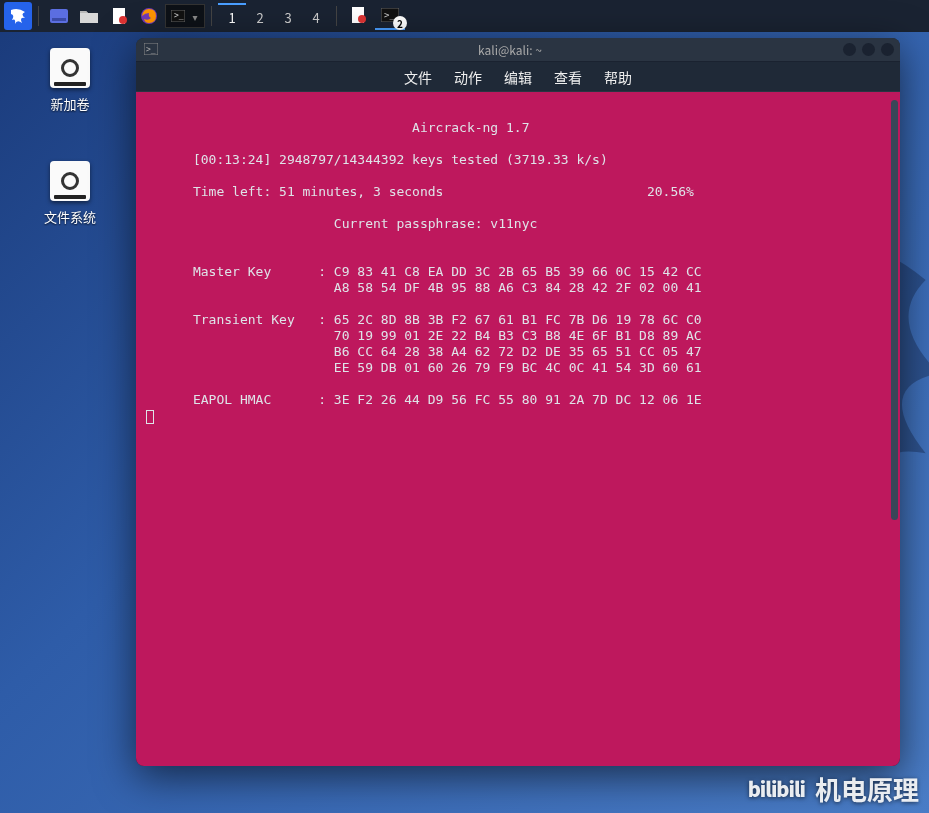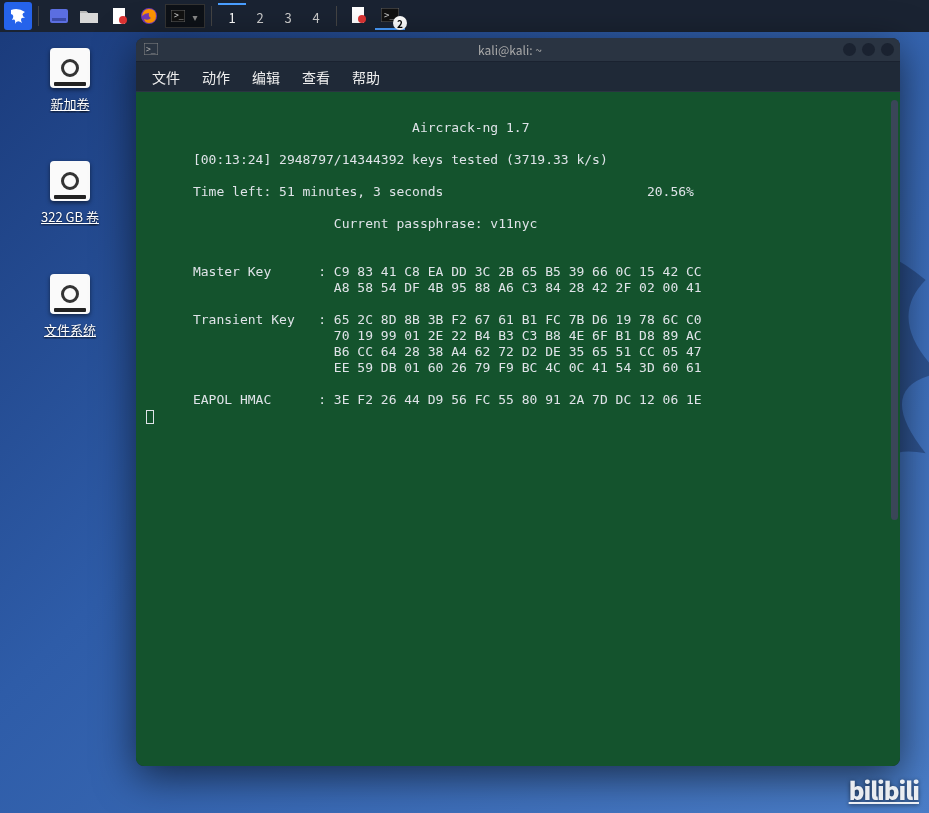--- a/index.html
+++ b/index.html
@@ -75,21 +75,20 @@
     }
     
     .desktop { position: absolute; top: 42px; left: 0; padding: 6px 0 0 20px; }
     .dicon {
       width: 100px;
       text-align: center;
       color: #fff;
       font-size: 13px;
       margin-bottom: 48px;
       cursor: pointer;
-      text-decoration: underline;
     }
     .dicon .lbl { text-shadow: 0 1px 2px rgba(0,0,0,.8); white-space: nowrap; overflow:hidden; text-overflow:ellipsis; }
     .drive {
       background:#fafafa; border-radius:4px;
       box-shadow: 0 2px 4px rgba(0,0,0,.5);
       width:40px; height:40px; margin:0 auto 6px;
       display:flex; align-items:center; justify-content:center;
       position:relative;
     }
     .drive::after { content:""; position:absolute; bottom:2px; left:4px; right:4px; height:4px; background:#222; border-radius:1px; }
@@ -127,45 +126,46 @@
     .winbtns { position:absolute; right:6px; display:flex; gap:6px; }
     .winbtns span { width:13px; height:13px; border-radius:50%; background:#1a2230; display:block; }
     .menubar {
       height: 30px;
       display: flex; align-items: center;
       padding: 0 8px;
       gap: 6px;
       color: #eee;
       font-size: 14px;
       border-bottom: 1px solid #2a3442;
+      justify-content: center;
     }
     .menubar span { padding: 4px 8px; cursor:pointer; }
     .term-body {
       flex: 1;
-      background: #14532d;
+      background: #be185d;
       color: #dfe3e8;
       font-family: "DejaVu Sans Mono", Menlo, Consolas, monospace;
       font-size: 13px;
       line-height: 16px;
       padding: 12px 4px 8px 10px;
       white-space: pre;
       overflow: hidden;
       position:relative;
     }
     .term-body .scroll { position:absolute; right:2px; top:4px; bottom:4px; width:8px; background:transparent;}
     .term-body .scroll-thumb{ position:absolute; right:0; width:7px; top:4px; height:420px; background:#3a4658; border-radius:4px;}
     .cursor { display:inline-block; width:8px; height:14px; border:1px solid #dfe3e8; vertical-align:bottom; }
     .watermark {
       position:absolute; right:10px; bottom:6px;
       color:rgba(255,255,255,.9);
       font-size:26px; font-weight:600;
       display:flex; align-items:center; gap:10px;
       text-shadow:0 1px 4px rgba(0,0,0,.6);
     }
-    .watermark .bili{ font-weight:900; letter-spacing:-1px; font-size:24px;text-decoration:underline;}
+    .watermark .bili{ font-weight:900; letter-spacing:-1px; font-size:20px;}
   </style>
 </head>
 <body>
 
 <svg class="dragon" viewBox="0 0 200 300">
   <path d="M50 40 Q120 10 180 60 Q150 90 190 130 Q140 140 180 190 Q130 180 160 240 Q110 210 120 280 Q80 230 60 290 Q70 220 40 260 Q60 190 30 210 Q60 150 20 150 Q60 110 30 90 Q50 70 50 40 Z" fill="#0d1b3a"></path>
 </svg>
 
 <div class="top-panel">
   <div class="panel-btn" style="background:#2563eb;border-radius:3px;">
@@ -230,26 +230,20 @@
   </div>
 </div>
 
 <div class="desktop">
   <div id="desktop-icons">
       <div class="dicon">
         <div class="drive">
           <div class="drive-inner"></div>
         </div>
         <div class="lbl">新加卷</div>
-      </div>
-      <div class="dicon">
-        <div class="drive">
-          <div class="drive-inner"></div>
-        </div>
-        <div class="lbl">322 GB 卷</div>
       </div>
       <div class="dicon">
         <div class="drive">
           <div class="drive-inner"></div>
         </div>
         <div class="lbl">文件系统</div>
       </div>
     </div>
 </div>
 
@@ -292,13 +286,14 @@
                         70 19 99 01 2E 22 B4 B3 C3 B8 4E 6F B1 D8 89 AC
                         B6 CC 64 28 38 A4 62 72 D2 DE 35 65 51 CC 05 47
                         EE 59 DB 01 60 26 79 F9 BC 4C 0C 41 54 3D 60 61
 
       EAPOL HMAC      : 3E F2 26 44 D9 56 FC 55 80 91 2A 7D DC 12 06 1E
 <span class="cursor"></span></div><div class="scroll"><div class="scroll-thumb"></div></div></div>
 </div>
 
 <div class="watermark">
   <span class="bili">bilibili</span>
+  <span>机电原理</span>
 </div>
 
 </body></html>

